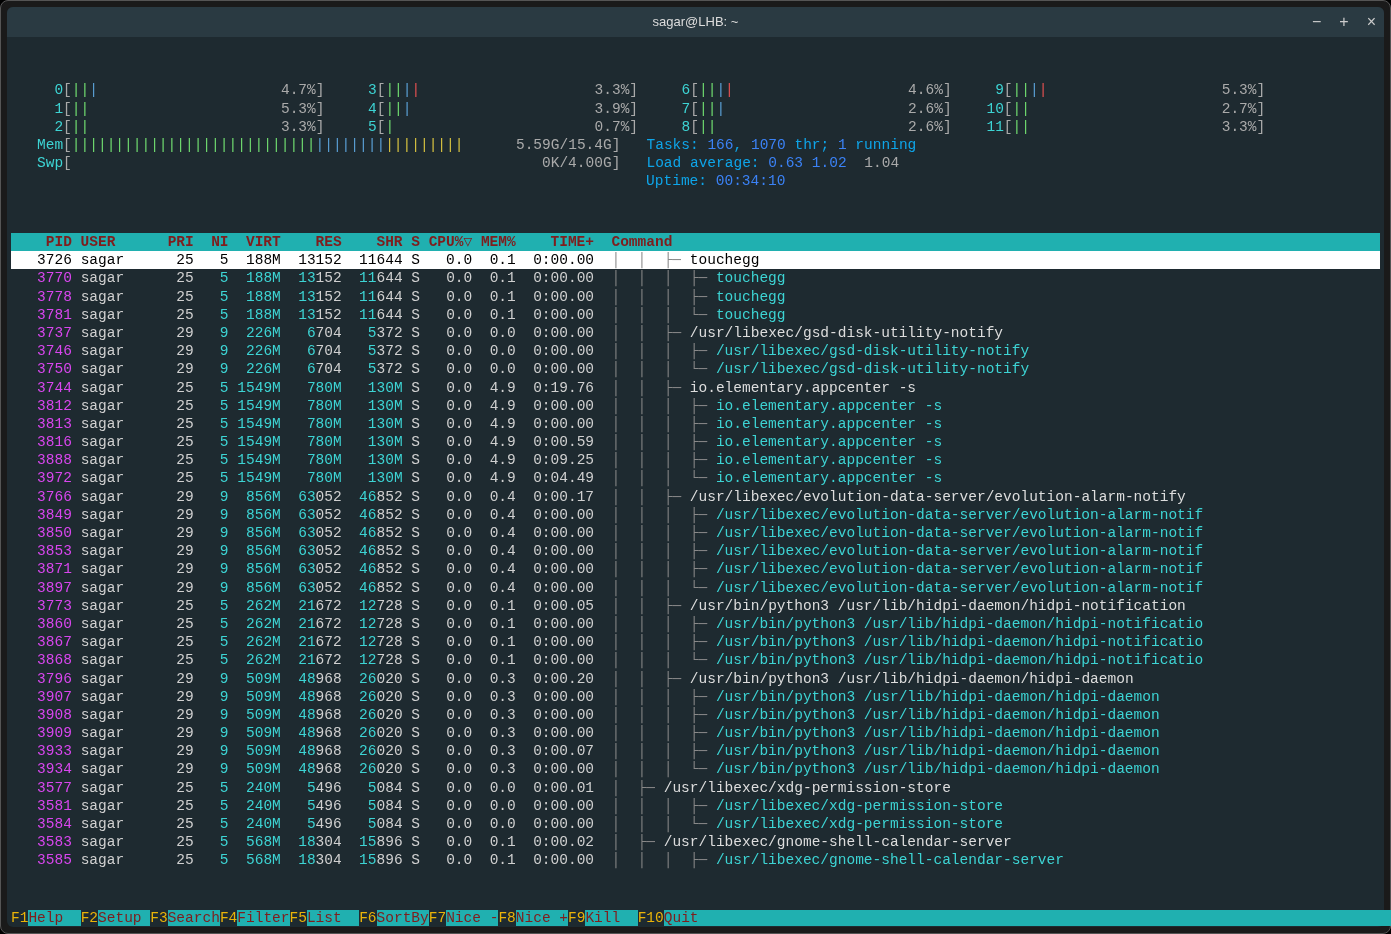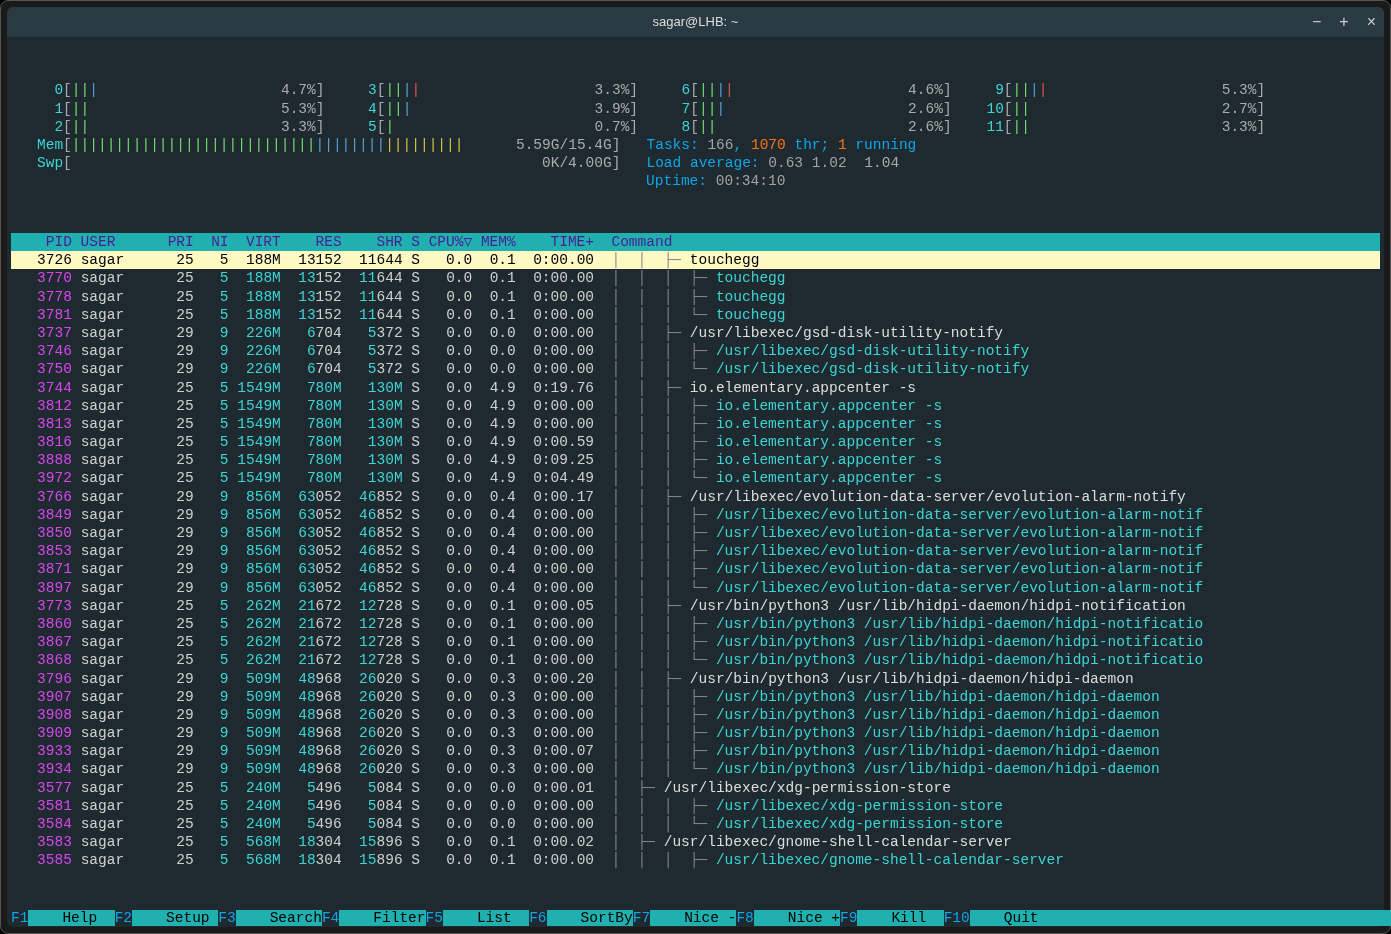--- a/index.html
+++ b/index.html
@@ -45,55 +45,56 @@
     font-family: sans-serif;
     font-size: 16px;
   }
   .winbtn { cursor: pointer; }
   .content { padding: 8px 4px 0 4px; white-space: pre; }
 
   
   .cyan { color: #3dd4d4; }
   .dcyan { color: #0ea5e9; }
   .gray { color: #aaa; margin-left: 9px; }
-  .white { color: #a3a3a3; }
-  .green { color: #f97316; }
+  .white { color: #3b82f6; }
+  .green { color: #3b82f6; }
   .yellow { color: #d946ef; }
 
   .cpurow { margin-left: 26px; }
   .cpulabel { color: #3dd4d4; }
   .bracket { color: #aaa; }
   .barchar-g { color: #6fd96f; }
   .barchar-r { color: #e05050; }
   .barchar-b { color: #5a9fd4; }
   .barchar-y { color: #d4c040; }
 
   .header-row {
     background: #20b0b0;
-    color: #4c1d95;
+    color: #7f1d1d;
+    font-weight: bold;
   }
   .selected-row {
-    background: #fef9c3;
+    background: #ffffff;
     color: #000;
   }
   .processes { margin-top: 6px; }
   .procrow { height: 18.2px; white-space: pre; }
 
   .footer {
     position: absolute;
     bottom: 6px;
     left: 10px;
     right: 10px;
     height: 18px;
     font-family: 'Courier New', monospace;
     font-size: 14.5px;
     white-space: pre;
   }
-  .fkey { color: #0ea5e9; }
-  .faction { background: #20b0b0; color: #000000; padding-left: 34px; }
+  .fkey { color: #eab308; }
+  .faction { background: #20b0b0; color: #7f1d1d; }
   .tree { color: #888; }
   .proc-c { color: #3dd4d4; }
   .proc-w { color: #ddd; }
 </style>
 </head>
 <body>
 
 <div class="window">
   <div class="inner">
     <div class="titlebar">

